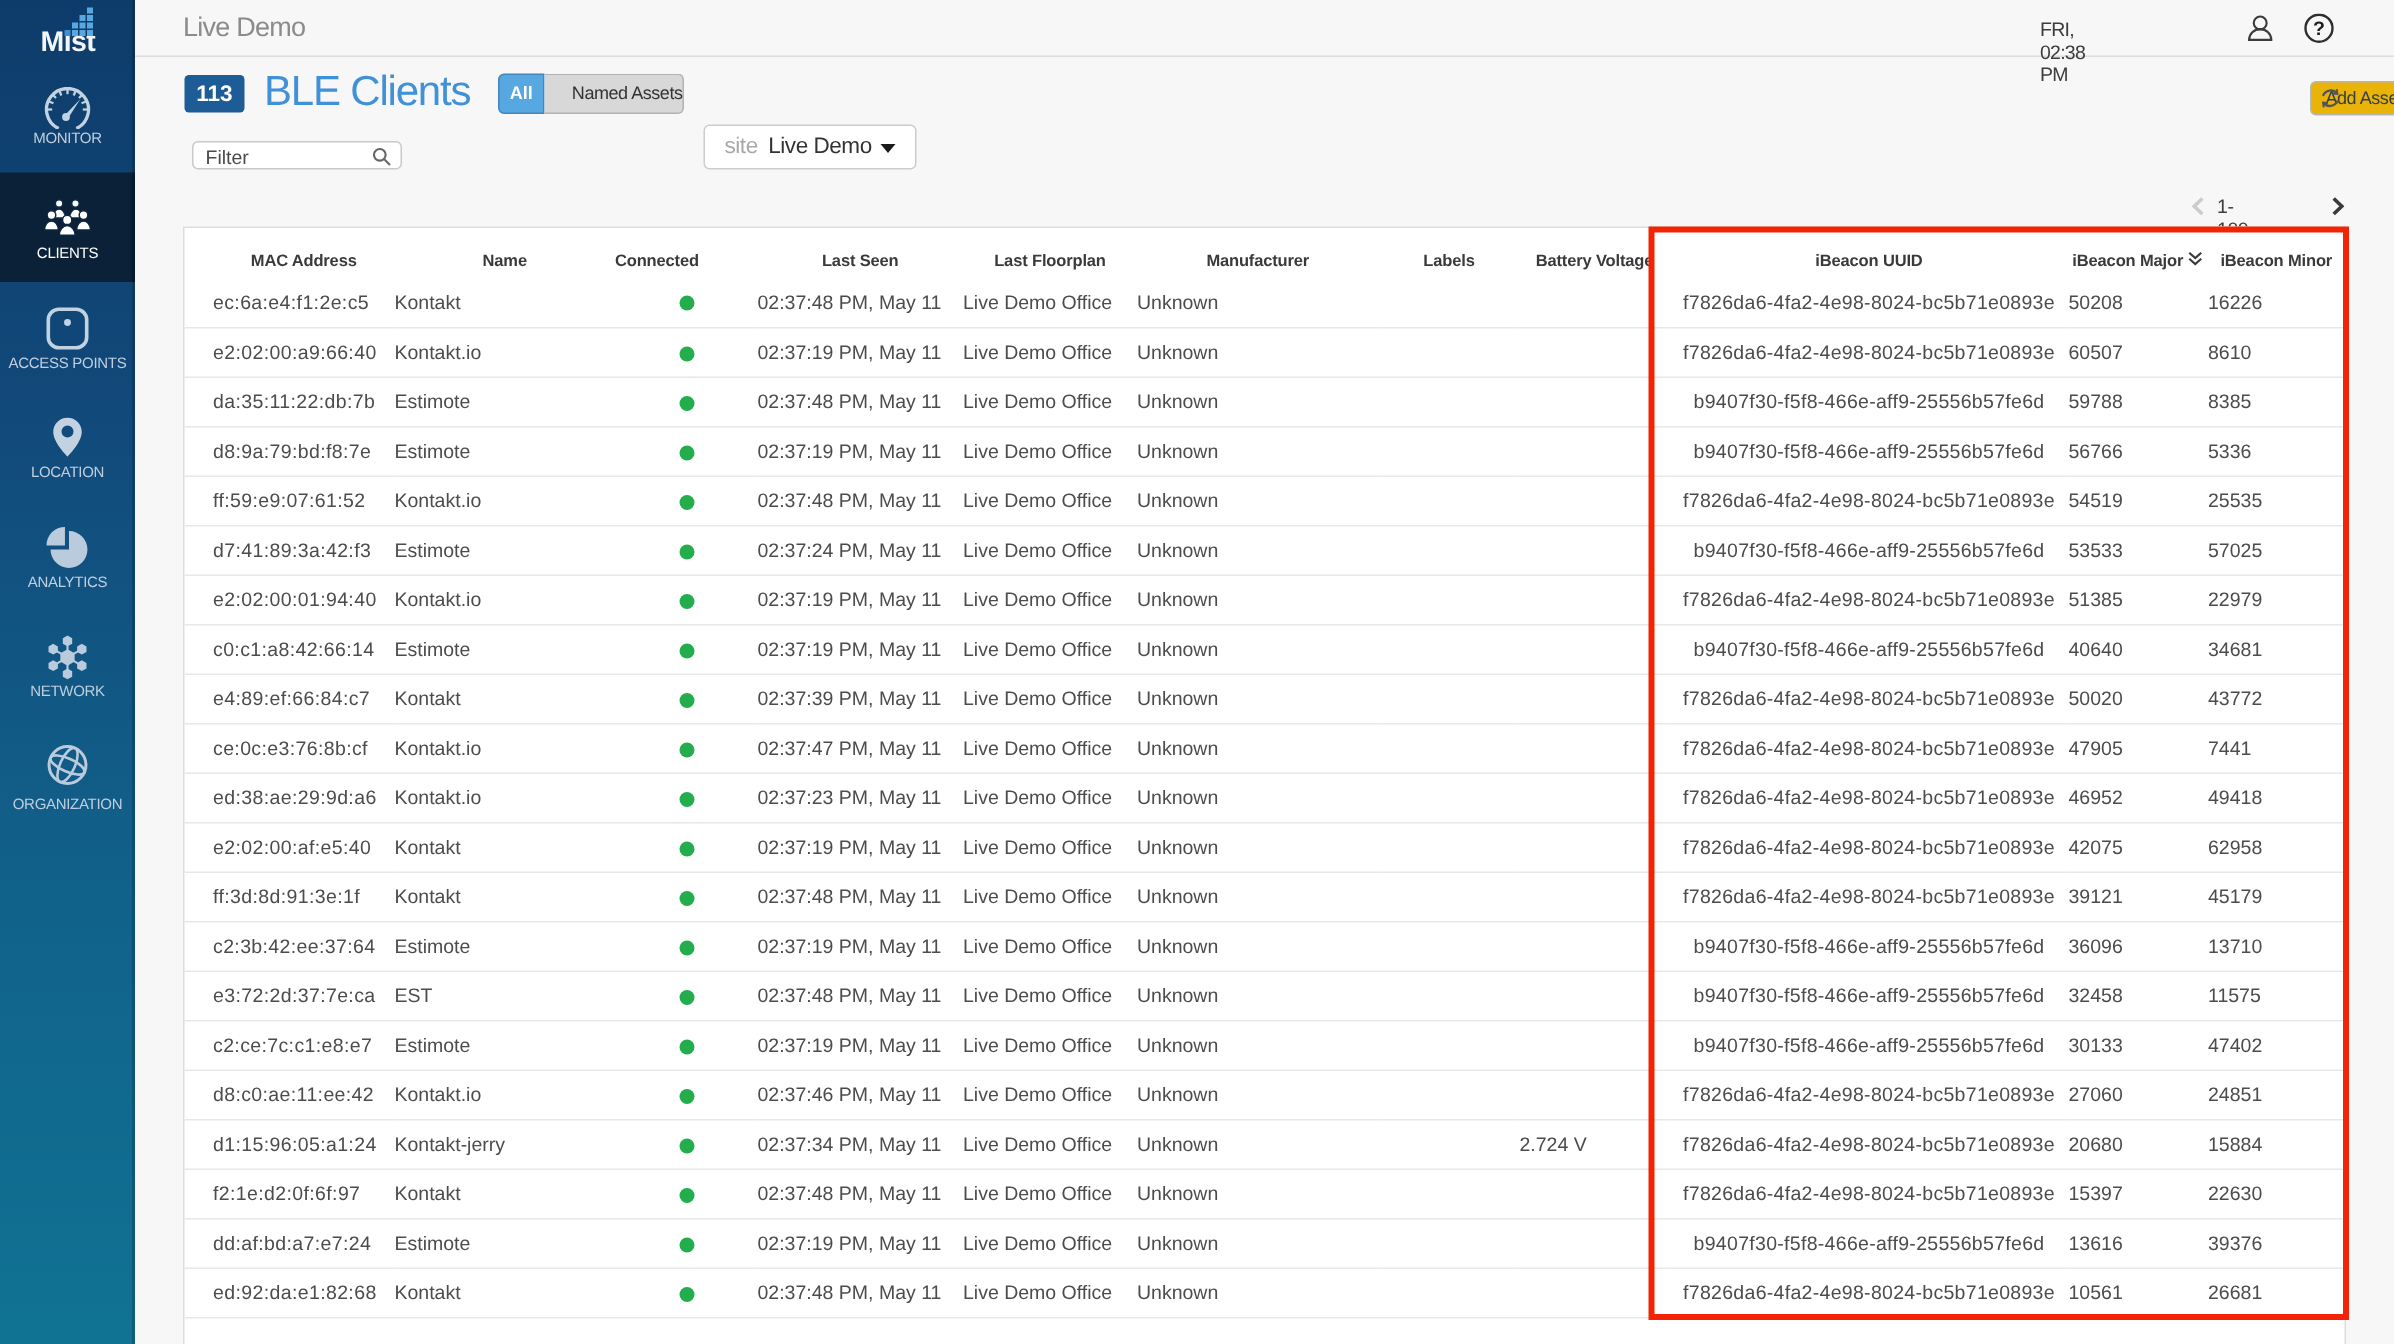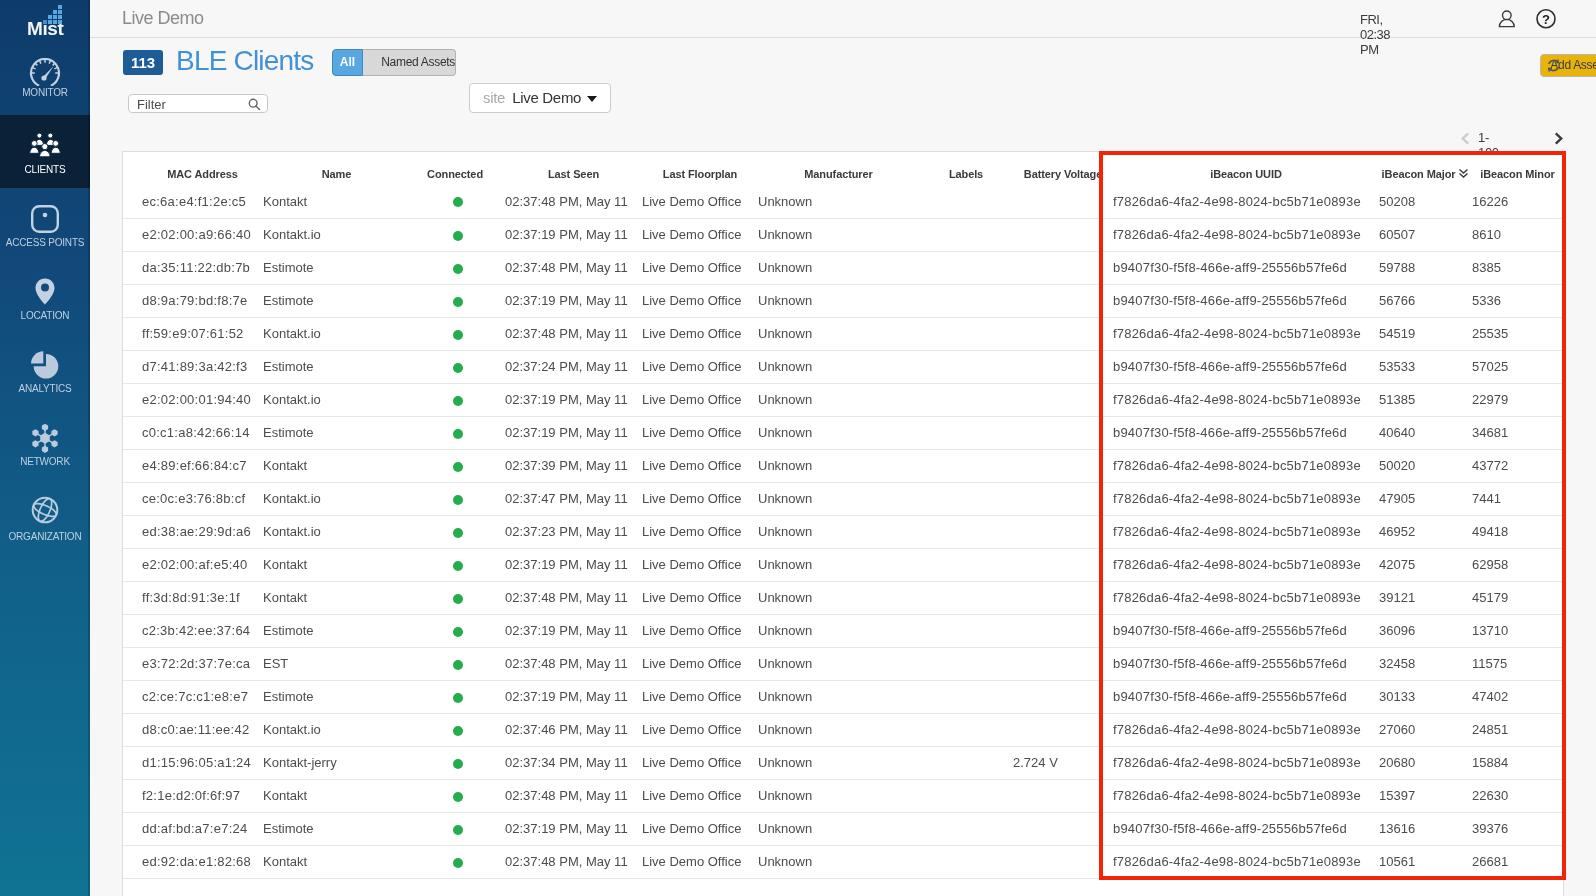--- a/index.html
+++ b/index.html
@@ -54,23 +54,23 @@
 .pagr { position:absolute; left:1554px; top:131px; }
 
 
 .tbox { position:absolute; left:122px; top:151px; width:1442px; height:760px; background:#fff; border:1px solid #dddddd; }
 table { border-collapse:collapse; table-layout:fixed; width:1440px; font-size:13px; color:#4c4c4c; }
 th { height:33px; font-size:11px; letter-spacing:-0.1px; color:#3a3a3a; text-align:center; font-weight:bold; vertical-align:bottom; padding:0 0 5px 0; }
 td { height:33px; padding:0; vertical-align:middle; white-space:nowrap; overflow:visible; }
 tbody tr { border-bottom:1px solid #e8e8e8; }
 .dot { display:inline-block; width:10px; height:10px; border-radius:50%; background:#23ad4d; vertical-align:middle; }
 .cdot { text-align:center; }
-th.cright { text-align:right; padding-right:22px; }
+th.cright { text-align:left; padding-right:22px; }
 td.mac { letter-spacing:0.25px; }
-td.uuid { letter-spacing:0.2px; }
+td.uuid { letter-spacing:0.2px;text-align:center; }
 
 
 .redbox { position:absolute; left:1099px; top:151px; width:467px; height:729px; border:4.5px solid #f32405; }
 </style>
 </head>
 <body>
 <div id="app">
   <div class="sidebar">
     <div class="logo">
       <span class="mtext">Mist</span>

